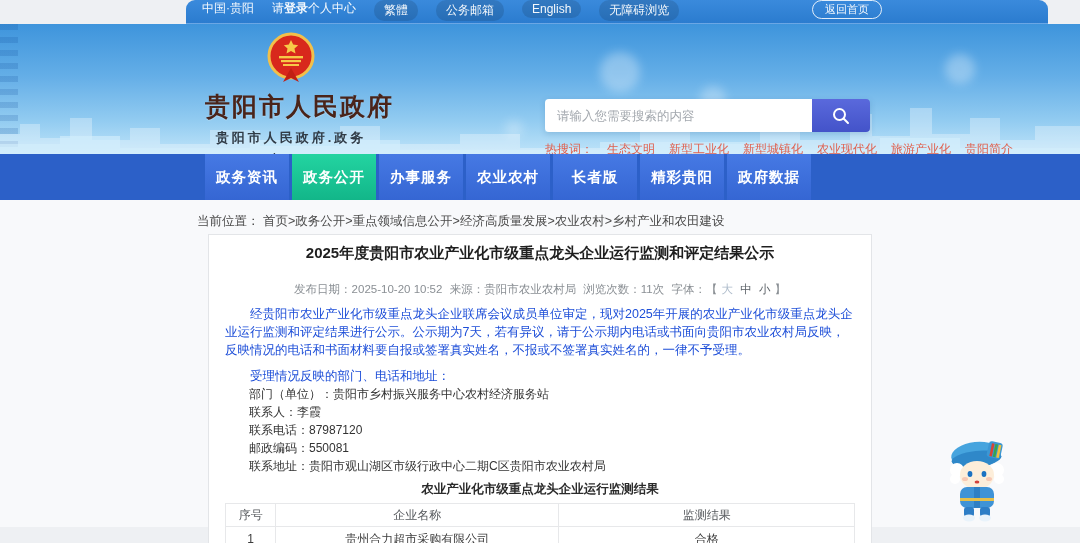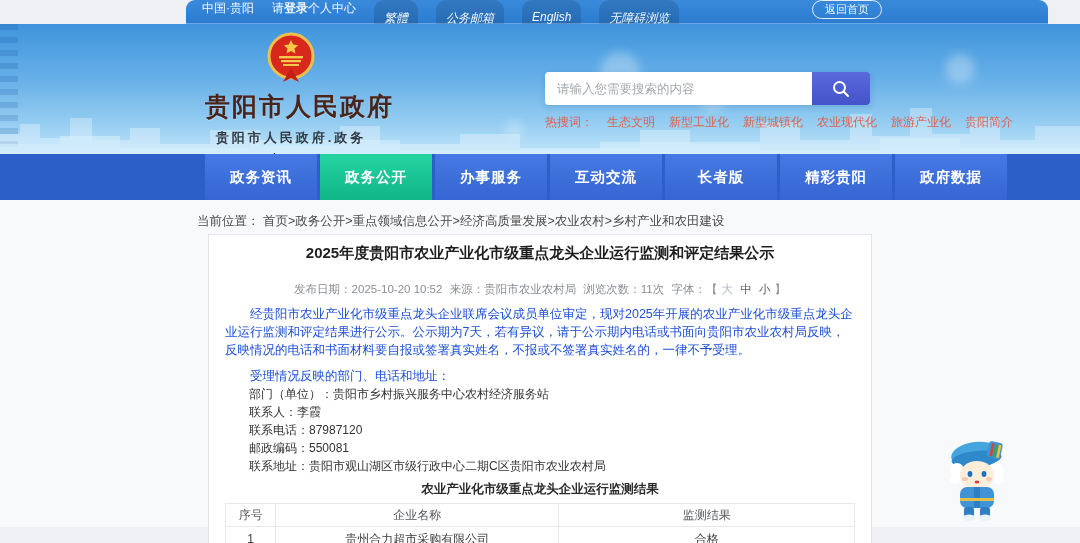--- a/index.html
+++ b/index.html
@@ -10,21 +10,21 @@
   .topbar-row { height:24px; background:#eef0f3; }
   .topbar {
     margin-left:186px; width:862px; height:24px;
     background:linear-gradient(180deg,#3a8adc,#2b7ccf);
     border-radius:9px 9px 0 0;
     display:flex; align-items:flex-start; gap:18px;
     padding:0 16px; font-size:12px; color:rgba(255,255,255,.95);
     border-bottom:1px solid rgba(255,255,255,.25);
   }
   .topbar .item { white-space:nowrap; cursor:pointer; }
-  .topbar .pill { background:rgba(0,0,0,.12); border-radius:10px; padding:10px 10px;font-style:italic; }
+  .topbar .pill { background:rgba(0,0,0,.12); border-radius:10px; padding:2px 10px; }
   .topbar b { font-weight:bold; }
   .home-btn {
     margin-left:auto; margin-right:150px;
     border:1px solid rgba(255,255,255,.85); border-radius:10px;
     padding:1px 12px; font-size:11px; white-space:nowrap; cursor:pointer;
   }
 
   
   .header {
     position:relative; height:130px; width:1080px; overflow:hidden;
@@ -37,40 +37,40 @@
   }
   .bokeh { position:absolute; border-radius:50%; background:#fff; filter:blur(5px); }
   .skyline { position:absolute; bottom:0; left:0; width:100%; height:54px; }
 
   .logo-block { position:absolute; left:205px; top:8px; width:172px; text-align:center; }
   .emblem { display:block; margin:0 auto 2px; }
   .site-title { font-size:25px; font-weight:bold; color:#4a241a; letter-spacing:2px; white-space:nowrap; text-shadow:0 1px 1px rgba(255,255,255,.25); }
   .site-subtitle { margin-top:6px; font-size:13px; font-weight:bold; color:#303b46; letter-spacing:3px; white-space:nowrap; }
   .site-url { margin-top:3px; font-size:15px; color:#34404c; letter-spacing:1px; }
 
-  .search-block { position:absolute; left:545px; top:48px; width:330px; }
+  .search-block { position:absolute; left:545px; top:75px; width:330px; }
   .search-row { display:flex; width:325px; height:33px; box-shadow:0 2px 6px rgba(20,70,130,.18); }
   .search-input {
     flex:1; border:none; outline:none; border-radius:4px 0 0 4px;
     padding:0 12px; font-size:12.5px; color:#333; background:#fff;
     font-family:"Liberation Sans","DejaVu Sans",sans-serif;
   }
   .search-input::placeholder { color:#a3a8ae; }
   .search-btn {
     width:58px; border:none; cursor:pointer; border-radius:0 4px 4px 0;
     background:linear-gradient(180deg,#5a69dc,#4353c9);
     display:flex; align-items:center; justify-content:center;
   }
   .hot-row { margin-top:9px; font-size:12px; color:#e0604e; display:flex; gap:14px; white-space:nowrap; }
   .hot-row .hw { cursor:pointer; }
 
   
   .nav { height:46px; width:1080px; background:#2c60c8; display:flex; gap:3px; padding-left:205px; }
   .nav-btn {
-    width:112px; height:46px; border:none; cursor:pointer;
+    width:84px; height:46px; border:none; cursor:pointer;
     background:linear-gradient(180deg,#4679e4,#3566d3);
     color:#fff; font-size:14.5px; font-weight:bold;
     font-family:"Liberation Sans","DejaVu Sans",sans-serif;
     letter-spacing:1px;
   }
   .nav-btn.active { background:linear-gradient(180deg,#23d4a1,#12b689); }
 
   
   .content { position:relative; width:1080px; height:327px; background:#f8f9fb; }
   .breadcrumb { padding:13px 0 0 197px; font-size:12.5px; color:#4a4a4a; }
@@ -157,21 +157,21 @@
       <span class="hw">旅游产业化</span>
       <span class="hw">贵阳简介</span>
     </div>
   </div>
 </div>
 
 <div class="nav">
   <button class="nav-btn">政务资讯</button>
   <button class="nav-btn active">政务公开</button>
   <button class="nav-btn">办事服务</button>
-  <button class="nav-btn">互动交流</button>
+  <button class="nav-btn">农业农村</button>
   <button class="nav-btn">长者版</button>
   <button class="nav-btn">精彩贵阳</button>
   <button class="nav-btn">政府数据</button>
 </div>
 
 <div class="content">
   <div class="breadcrumb">
     <span class="bc-label">当前位置：</span>
     <span>首页&gt;政务公开&gt;重点领域信息公开&gt;经济高质量发展&gt;农业农村&gt;乡村产业和农田建设</span>
   </div>

